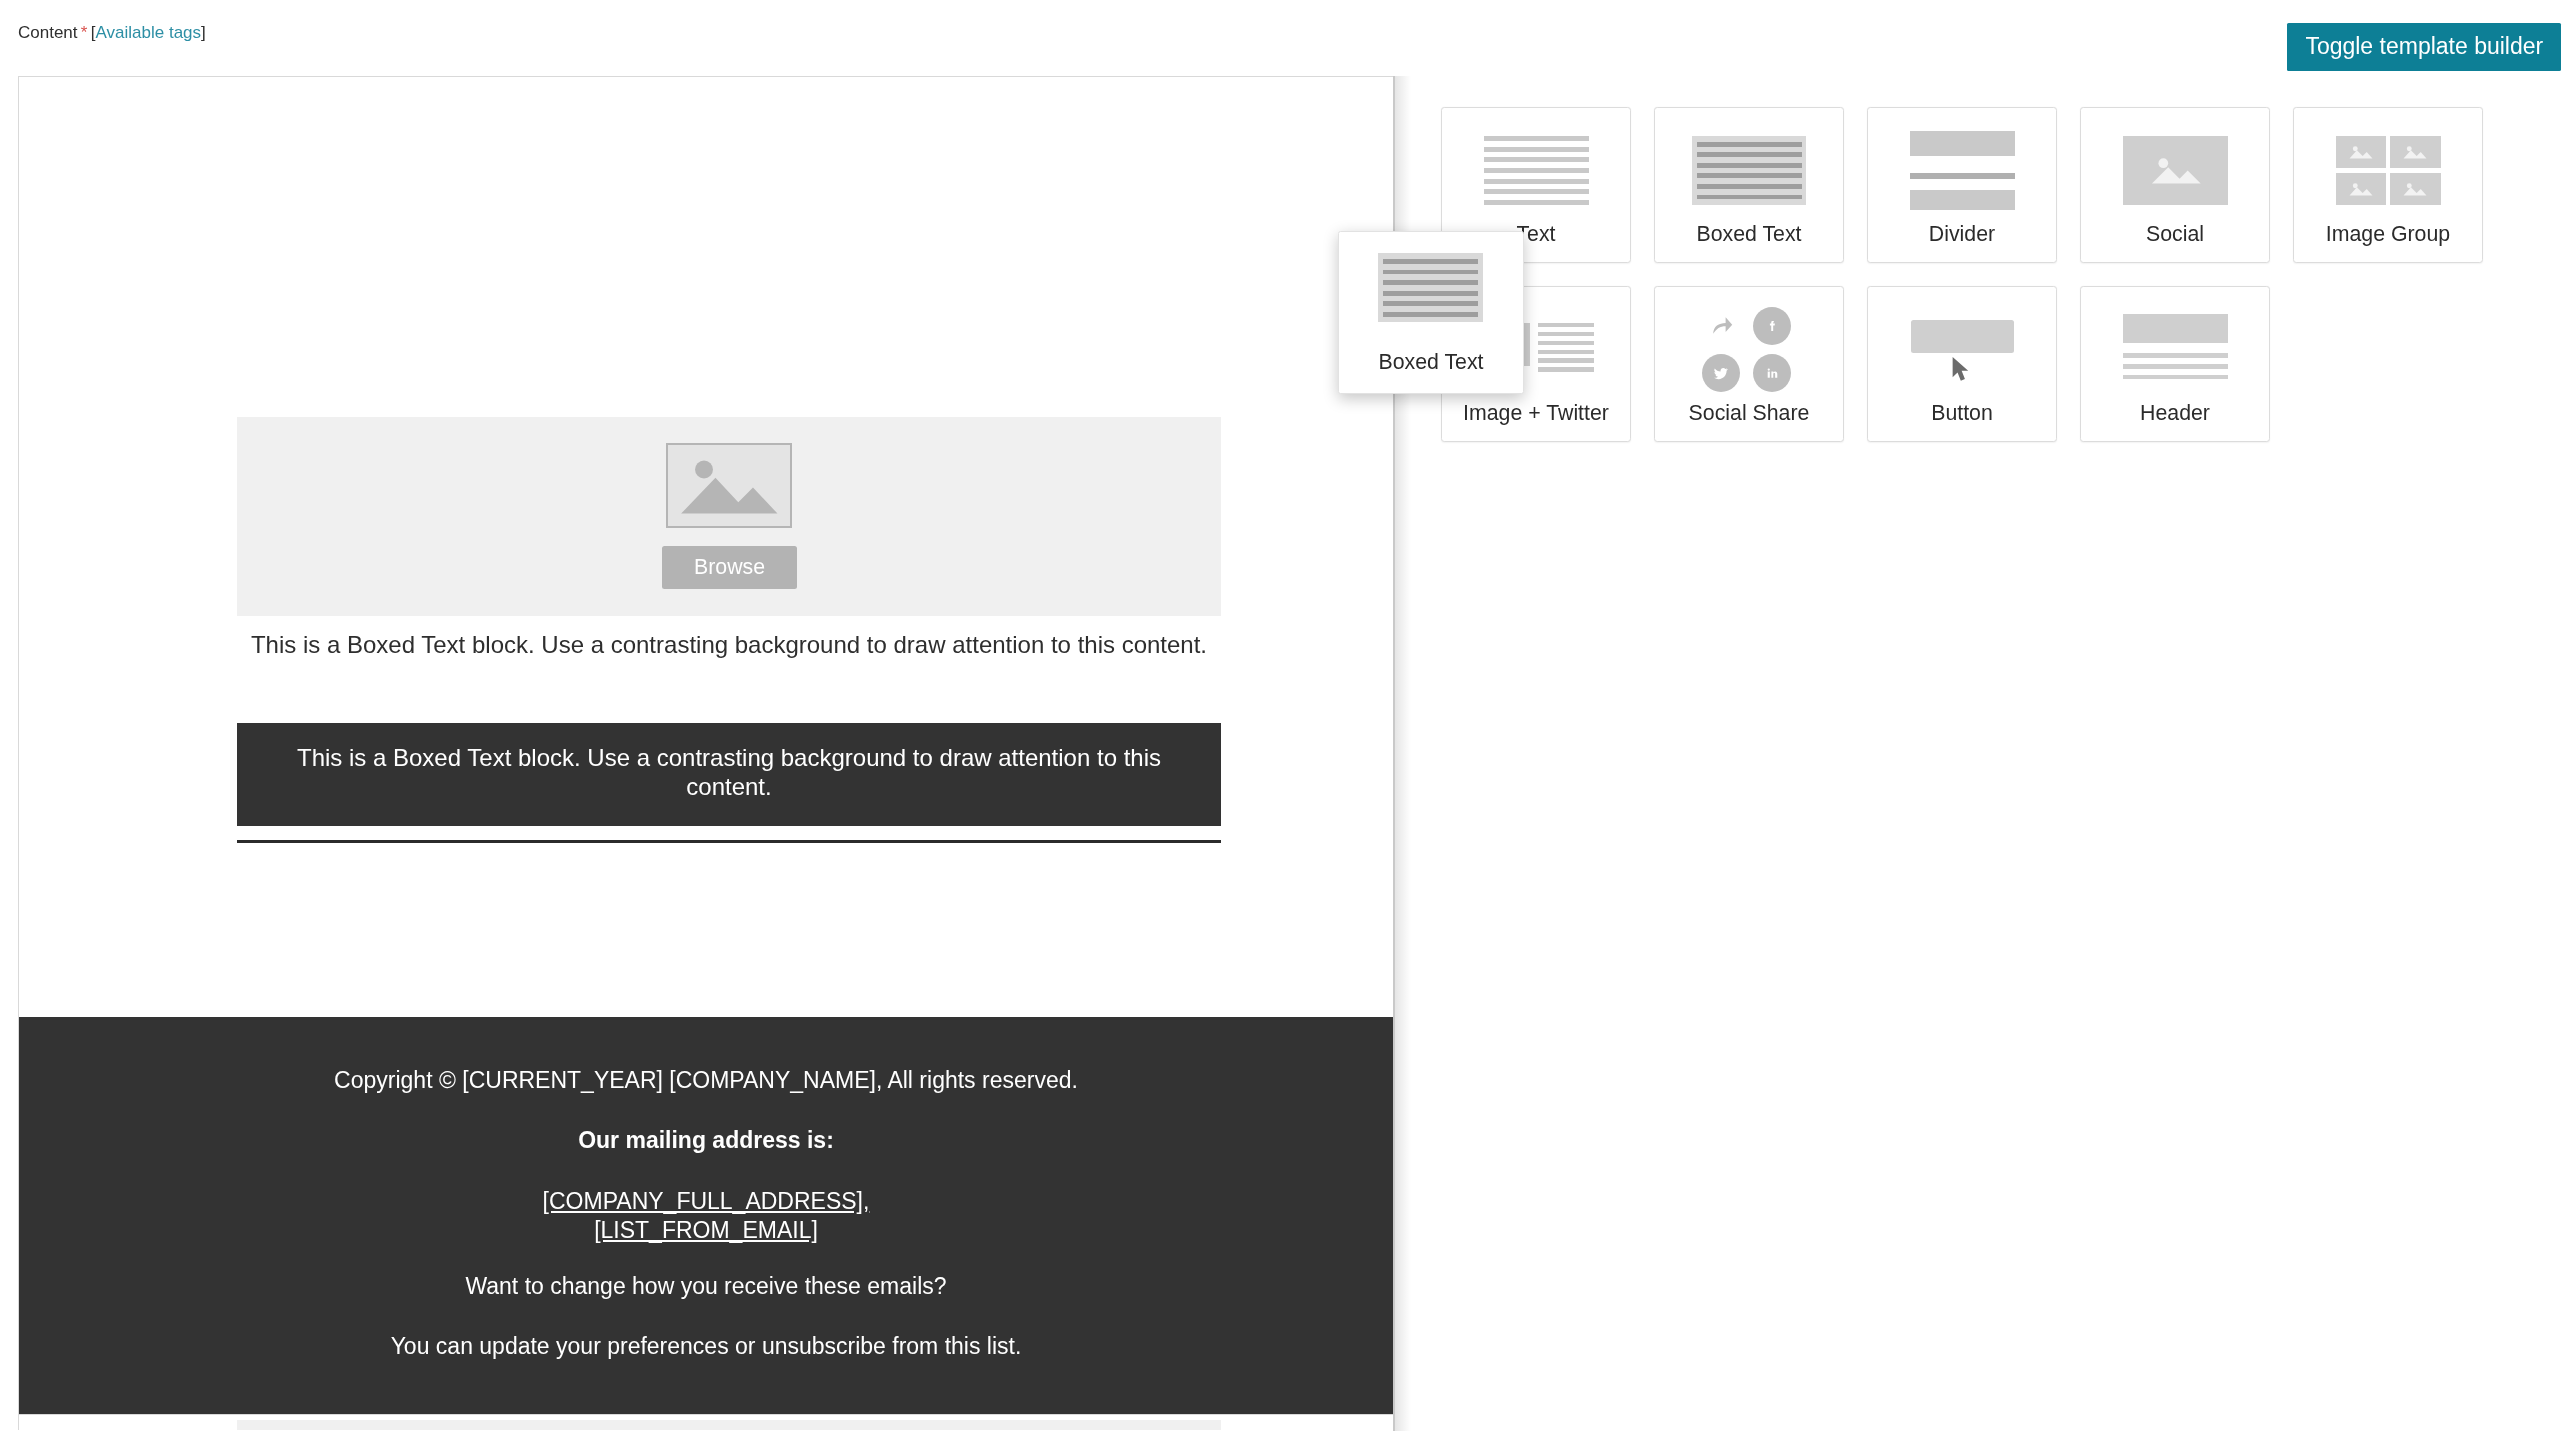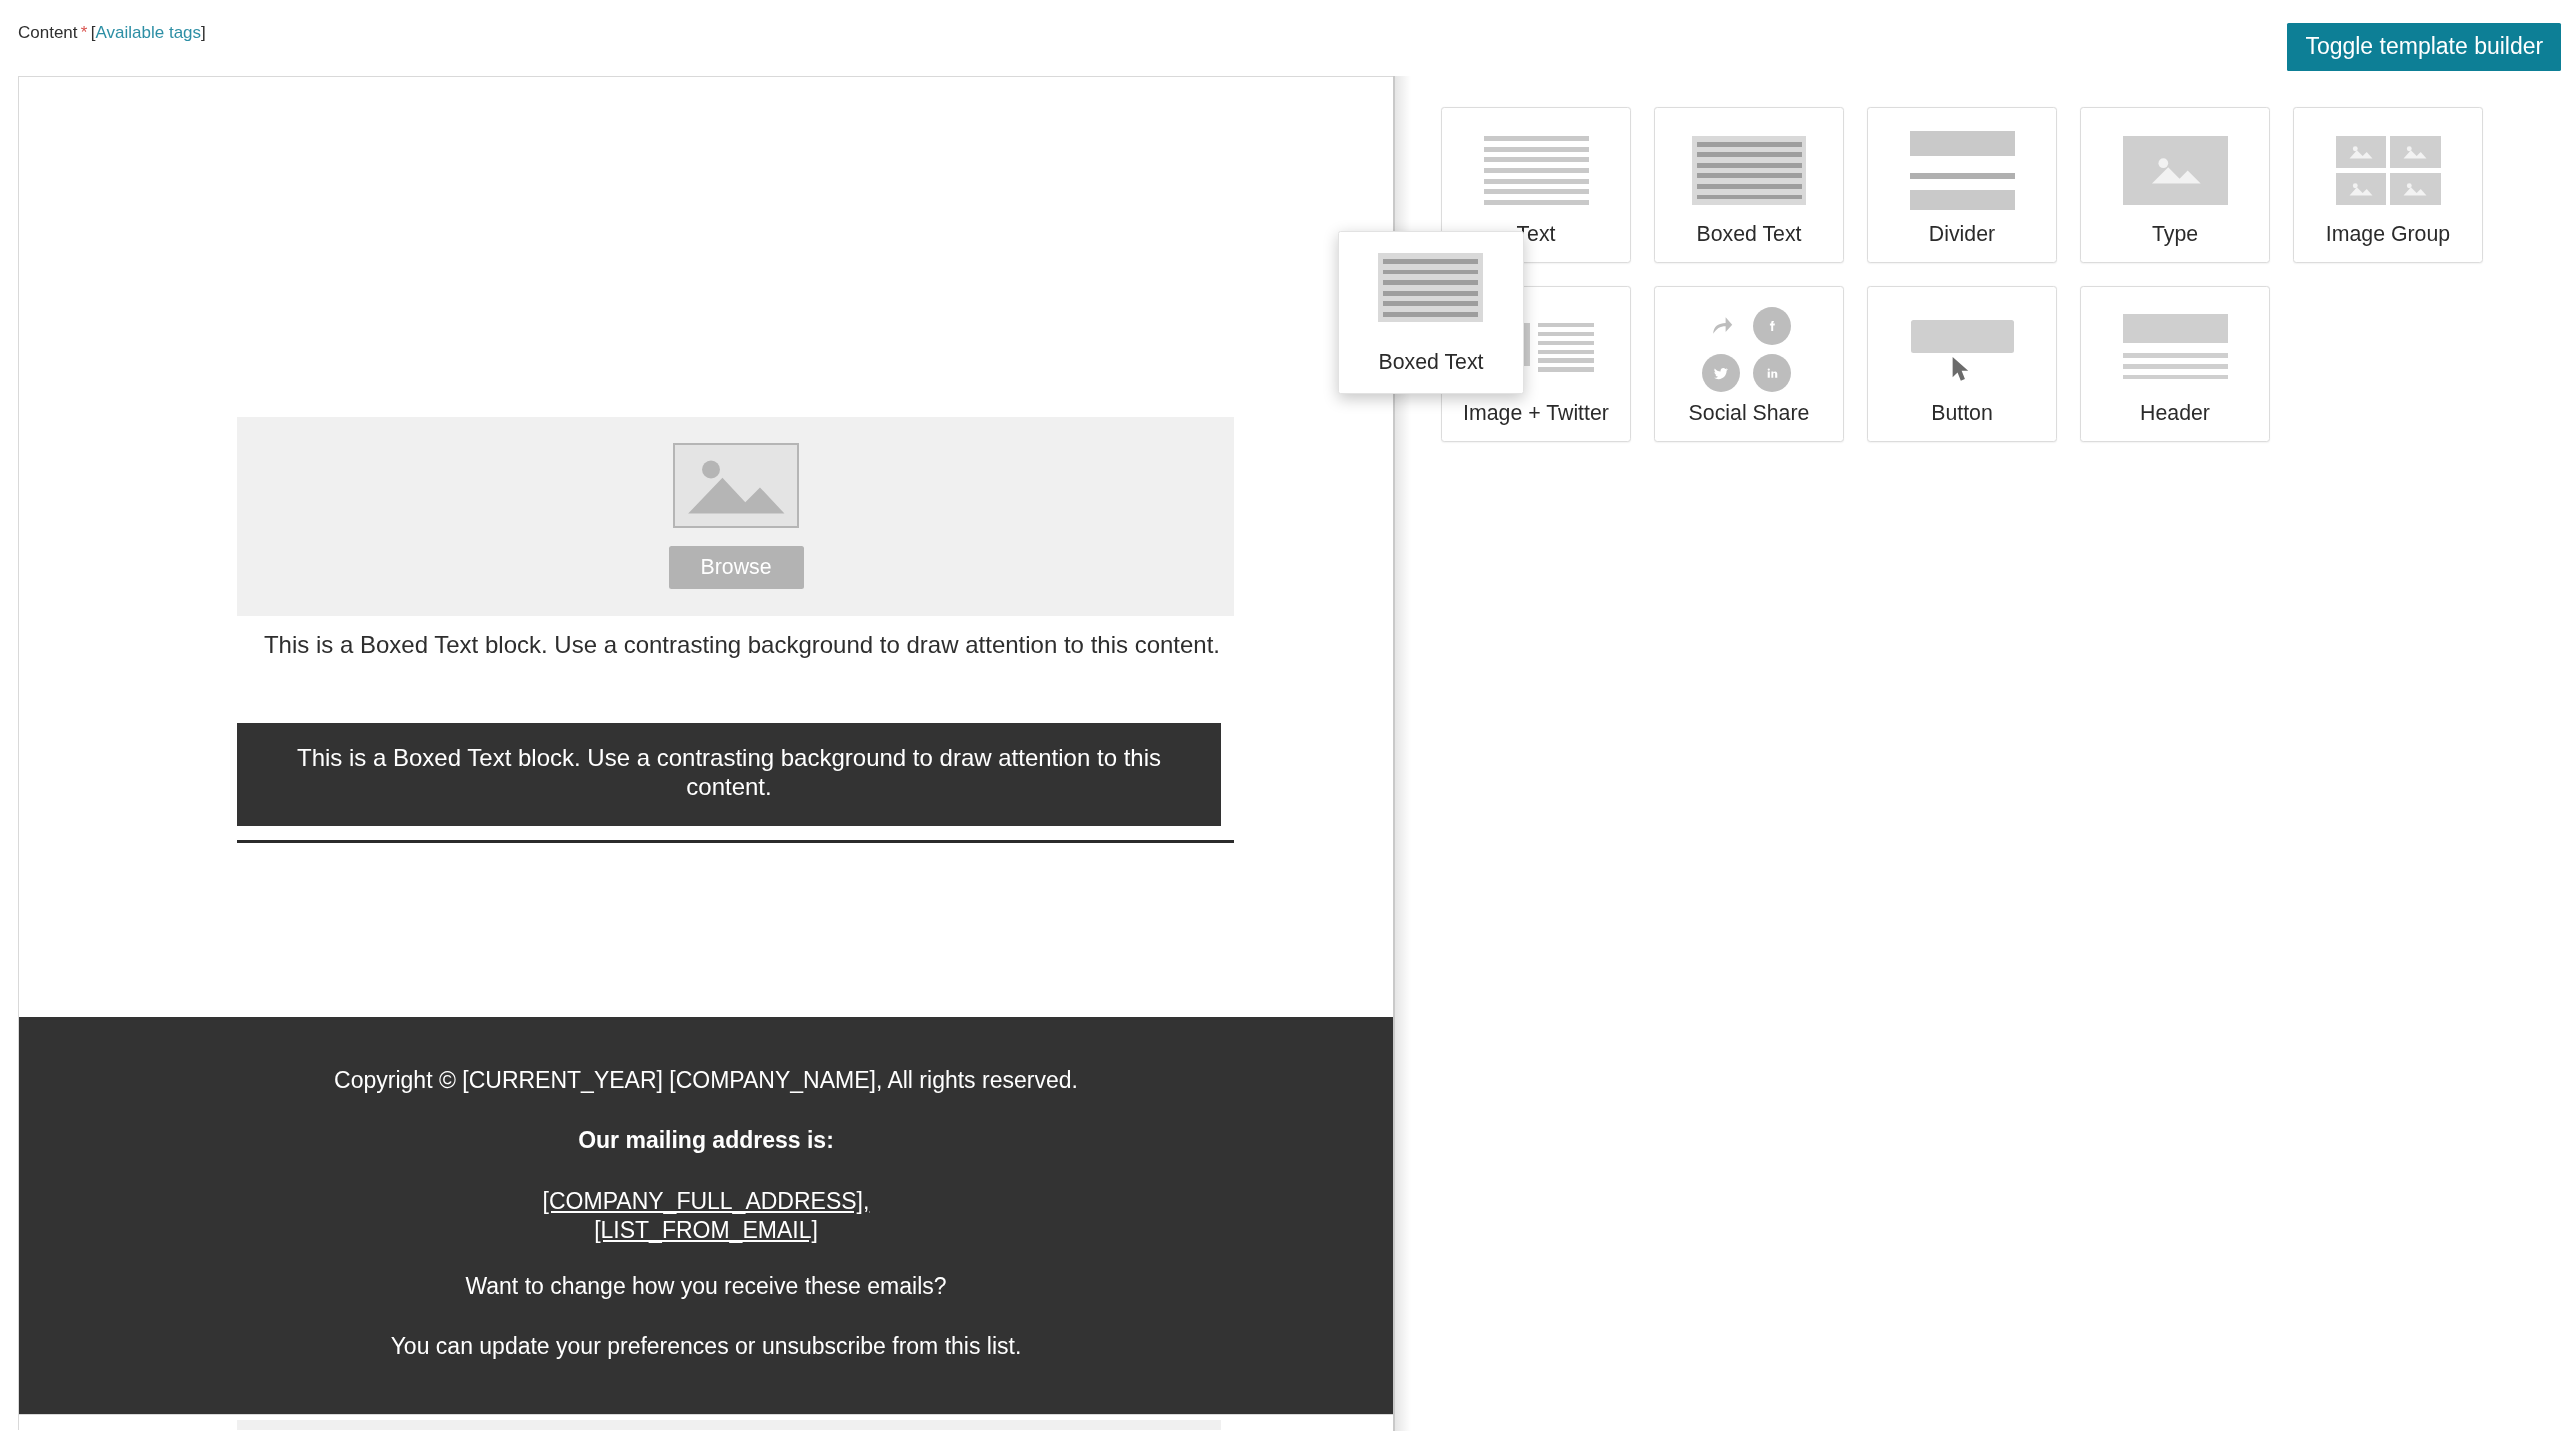--- a/index.html
+++ b/index.html
@@ -74,21 +74,21 @@
   }
 
   #preview-body {
     position: absolute;
     left: 0; top: 213px;
     width: 100%;
     height: 727px;
     background: #ffffff;
   }
 
-  .block-wrap { position: absolute; padding-left: 13px; }
+  .block-wrap { position: absolute; }
 
   
   #image-block {
     left: 218px; top: 127px;
     width: 984px; height: 199px;
     background: #f0f0f0;
   }
   #image-placeholder {
     position: absolute;
     left: 50%; top: 26px;
@@ -499,21 +499,21 @@
 
     <div class="palette-card">
       <div class="thumb">
         <div class="img-thumb">
           <svg width="57" height="39" viewBox="0 0 70 48" aria-hidden="true">
             <circle cx="20" cy="15" r="6" fill="#f2f2f2"></circle>
             <polygon points="6,40 26,20 40,34 50,24 66,40" fill="#f2f2f2"></polygon>
           </svg>
         </div>
       </div>
-      <div class="card-label">Type</div>
+      <div class="card-label">Social</div>
     </div>
 
     <div class="palette-card">
       <div class="thumb">
         <div class="img-group">
           <div>
               <svg width="28" height="18" viewBox="0 0 34 22">
                 <circle cx="10" cy="7" r="3" fill="#f2f2f2"></circle>
                 <polygon points="3,19 12,9 19,16 24,11 31,19" fill="#f2f2f2"></polygon>
               </svg>

